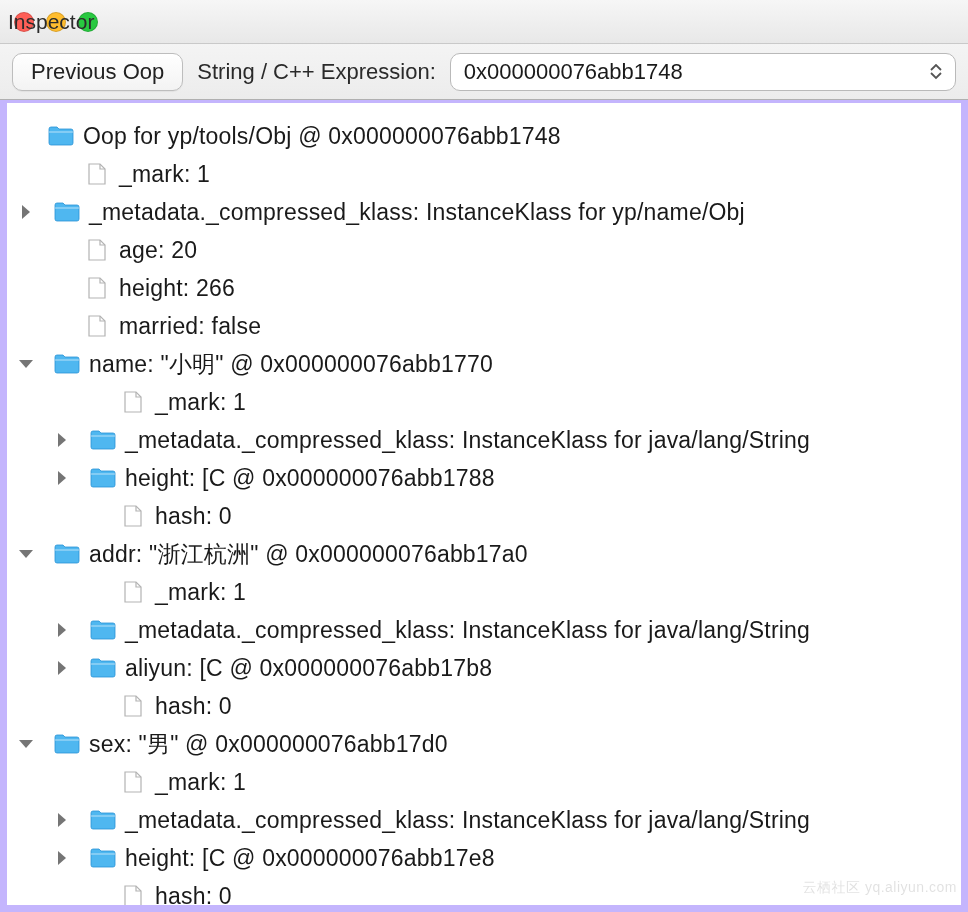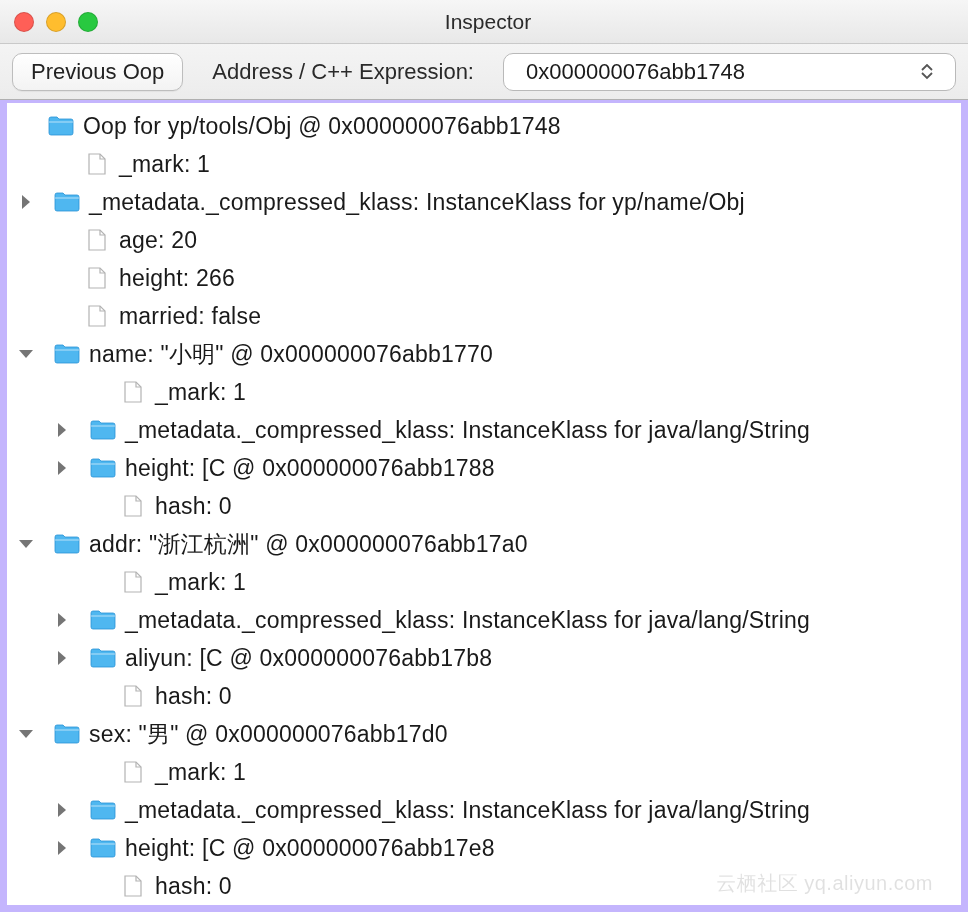--- a/index.html
+++ b/index.html
@@ -19,79 +19,79 @@
     border-bottom: 1px solid #c9c9c9;
     display: flex; align-items: center;
     position: relative;
   }
   .traffic-lights { display: flex; gap: 12px; margin-left: 14px; }
   .traffic-light { width: 20px; height: 20px; border-radius: 50%; border: 1px solid rgba(0,0,0,0.15); }
   .tl-red { background: #ff5f57; }
   .tl-yellow { background: #ffbd2e; }
   .tl-green { background: #28c940; }
   .title {
-    position: absolute; left: 8px; right: 0; text-align: center;
+    position: absolute; left: 8px; right: 0; 
     font-size: 21px; color: #2b2b2b; pointer-events: none;
   }
   .toolbar {
     height: 56px;
     background: linear-gradient(#f4f4f4, #ececec);
     border-bottom: 1px solid #b0b0b0;
     display: flex; align-items: center;
-    padding: 0 12px; gap: 29px;
+    padding: 0 12px; gap: 14px;
   }
   .btn {
     height: 38px; padding: 0 18px;
     background: linear-gradient(#ffffff, #f3f3f3);
     border: 1px solid #bdbdbd;
     border-radius: 10px;
     font-size: 22px;
     color: #222;
     display: flex; align-items: center; justify-content: center;
     box-shadow: 0 1px 1px rgba(0,0,0,.05);
   }
   .toolbar-label { font-size: 22px; color: #2a2a2a; }
   .combo {
     flex: 1;
     height: 38px;
     background: #fff;
     border: 1px solid #b9b9b9;
     border-radius: 10px;
     display: flex; align-items: center;
-    padding: 0 22px;
+    padding: 0 13px;
     font-size: 22px;
     color: #1a1a1a;
   }
   .combo .value { flex: 1; }
   .combo .stepper { display: flex; flex-direction: column; gap: 0; margin-left: 8px; }
   .stepper svg { display: block; }
   .content {
     flex: 1;
     border: 7px solid #c4b5fd;
     border-top-width: 3px;
     overflow: auto;
-    padding: 4px 2px 10px 6px;
+    padding: 14px 2px 10px 6px;
     position: relative;
   }
   .row {
     display: flex; align-items: center;
     height: 38px;
     gap: 8px;
     white-space: nowrap;
   }
   .disc-spacer { width: 26px; display: flex; align-items: center; justify-content: center; }
   .disc { cursor: default; }
   .icon-slot { width: 28px; display: flex; align-items: center; justify-content: center; }
   .label { font-size: 23px; color: #1a1a1a; letter-spacing: 0.2px; }
   .ind-1 { padding-left: 36px; }
   .ind-2 { padding-left: 72px; }
   .watermark {
     position: absolute;
-    right: 28px; bottom: 8px;
-    font-size: 20px;
+    right: 4px; bottom: 8px;
+    font-size: 14px;
     color: rgba(0,0,0,0.12);
     letter-spacing: 0.5px;
     pointer-events: none;
   }
   svg { flex-shrink: 0; }
 </style>
 </head>
 <body>
 
 <svg width="0" height="0" style="position:absolute">
@@ -127,21 +127,21 @@
       <div class="traffic-light tl-yellow"></div>
       <div class="traffic-light tl-green"></div>
     </div>
     <div class="title">Inspector</div>
   </div>
 
   <div class="toolbar">
     <div class="btn">
       <span>Previous Oop</span>
     </div>
-    <div class="toolbar-label">Address / C++ Expression:</div>
+    <div class="toolbar-label">String / C++ Expression:</div>
     <div class="combo">
       <span class="value">0x000000076abb1748</span>
       <span class="stepper">
         <svg width="12" height="8">
             <use href="#chev-up"></use>
           </svg>
         <svg width="12" height="8">
             <use href="#chev-down"></use>
           </svg>
       </span>

